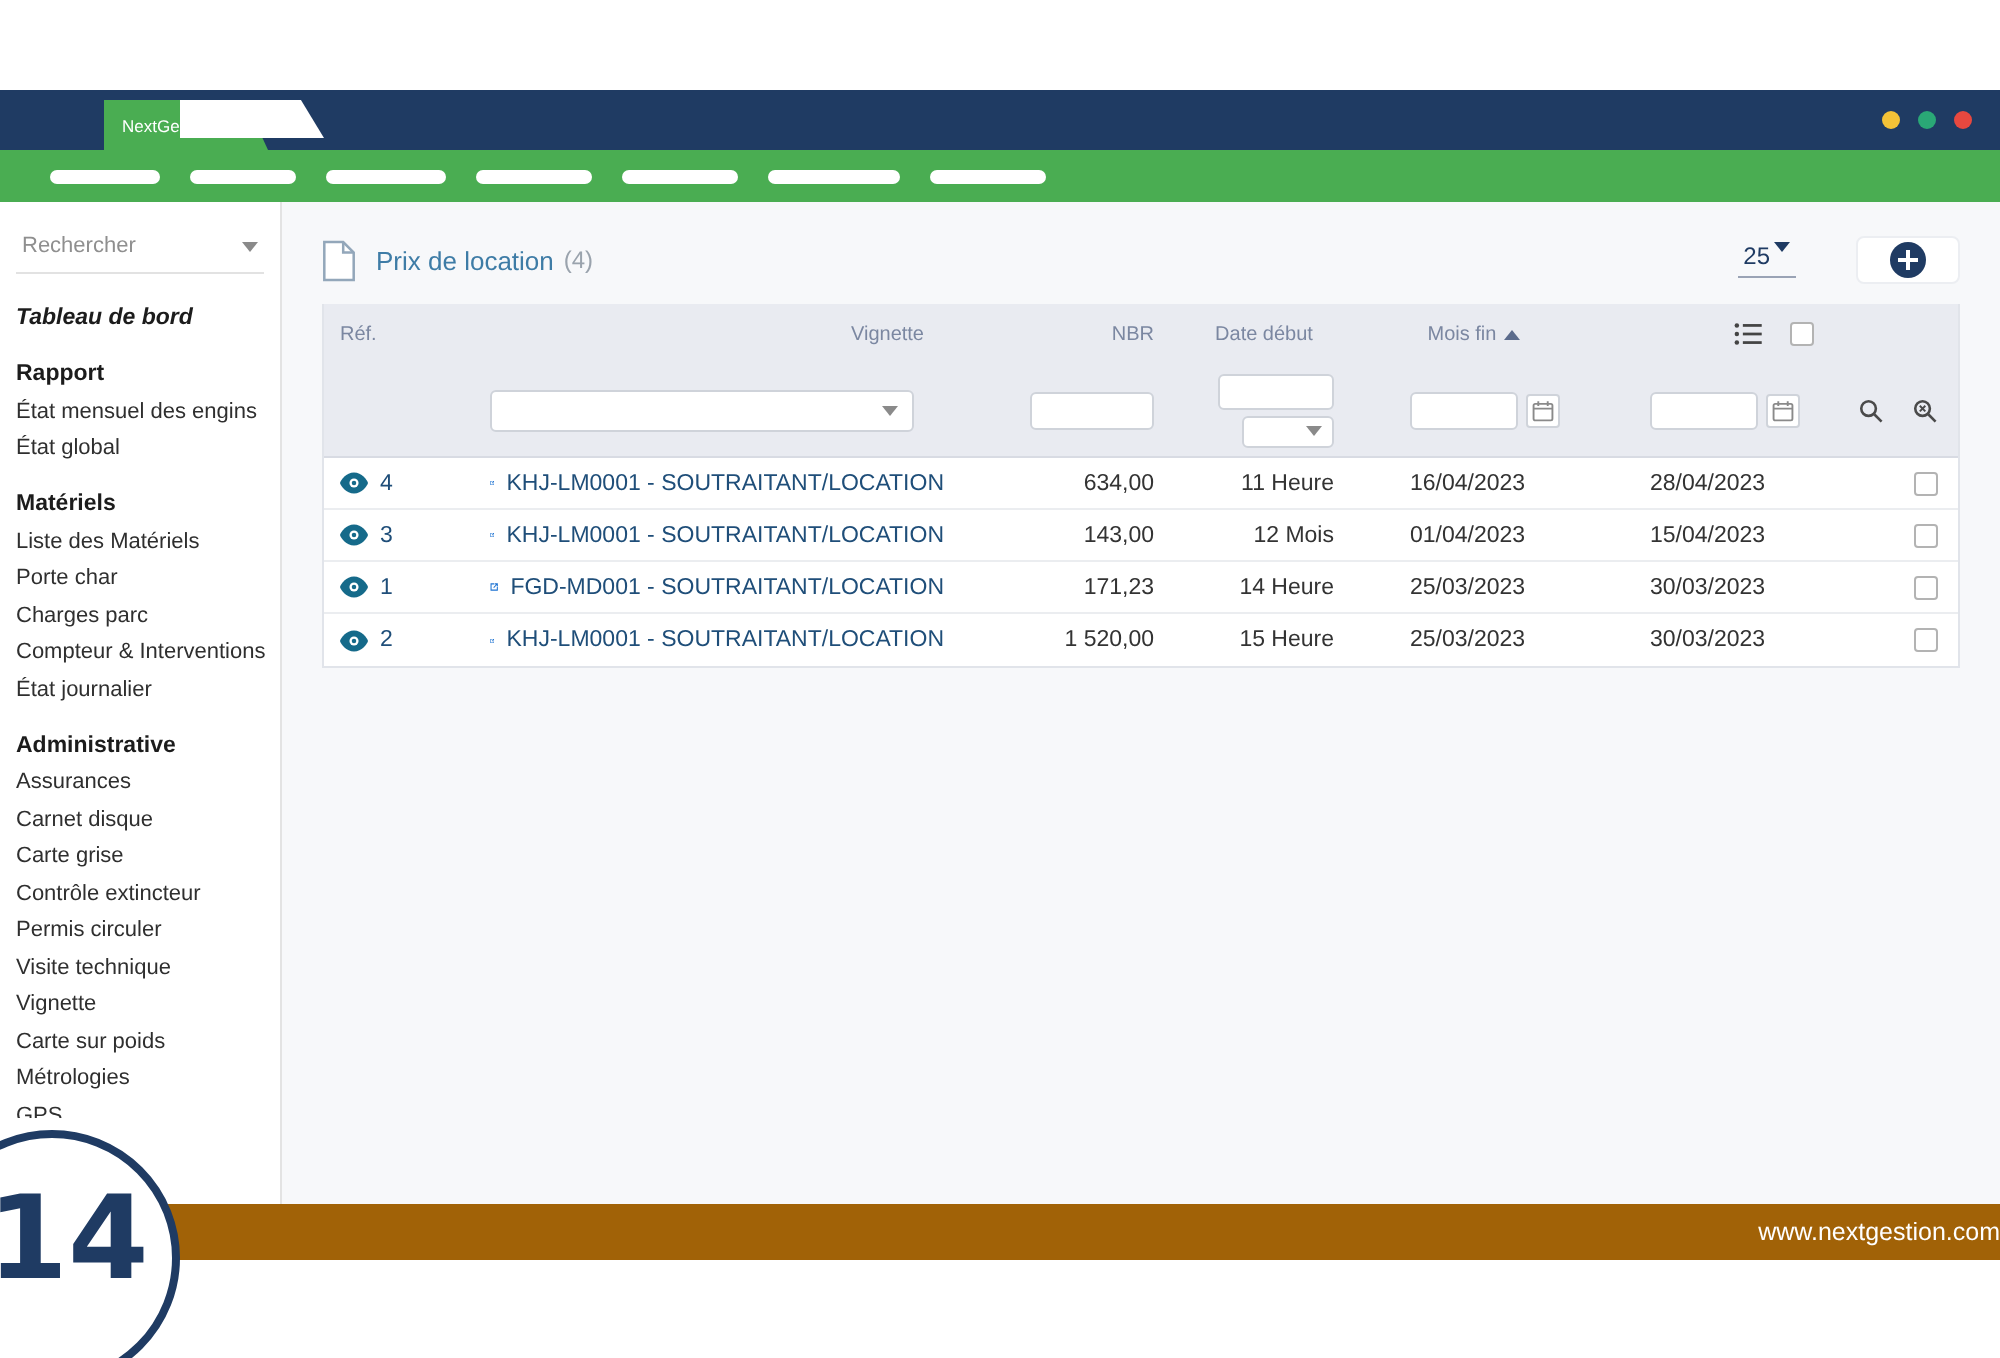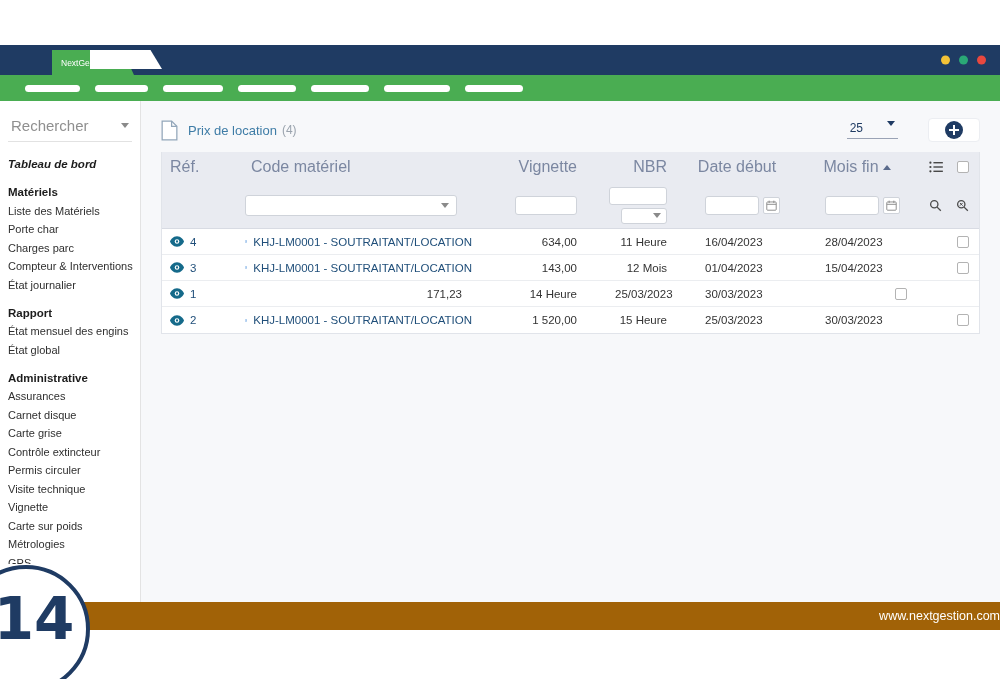--- a/index.html
+++ b/index.html
@@ -21,47 +21,47 @@
 
   
   .greenbar { height:26px; background:#4aad52; display:flex; align-items:center; padding-left:25px; gap:15px; flex:none; }
   .pill { height:7px; background:#fff; border-radius:4px; }
 
   .content { flex:1; display:flex; min-height:0; }
 
   
   .sidebar { width:141px; background:#fff; border-right:1px solid #e3e3e3; padding:14px 8px 0; overflow:hidden; flex:none; }
   .search-select { display:flex; align-items:center; justify-content:space-between; color:#8f8f8f;
-    font-size:15px; padding:2px 3px 7px; border-bottom:1px solid #e2e2e2; cursor:pointer; }
+    font-size:11px; padding:2px 3px 7px; border-bottom:1px solid #e2e2e2; cursor:pointer; }
   .side-bold { font-weight:bold; font-size:11.5px; color:#1c1c1c; margin-top:16px; cursor:pointer;font-style:italic; }
   .side-title { font-weight:bold; font-size:11.5px; color:#1c1c1c; margin-top:16px; }
   .side-item { font-size:11px; color:#2f2f2f; margin-top:6.5px; cursor:pointer; white-space:nowrap; }
   .clipped { height:7px; overflow:hidden; }
 
   
   .main { flex:1; background:#f7f8fa; padding:16px 20px 0; min-width:0; }
   .title-row { display:flex; align-items:center; height:26px; }
   .doc-icon { margin-right:10px; display:flex; }
   .page-title { font-size:13px; color:#3e7ca6; }
   .page-count { font-size:12px; color:#9aa3ad; margin-left:5px; }
-  .page-size { margin-left:auto; display:flex; align-items:flex-start; gap:24px; color:#1f3b63; font-size:12px;
+  .page-size { margin-left:auto; display:flex; align-items:flex-start; gap:2px; color:#1f3b63; font-size:12px;
     border-bottom:1px solid #9aa3b5; padding:0 3px 3px; cursor:pointer; }
   .add-btn { margin-left:30px; width:52px; height:24px; background:#fff; border-radius:4px;
     border:1px solid #eceef2; display:flex; align-items:center; justify-content:center; cursor:pointer; }
   .add-circle { width:18px; height:18px; border-radius:50%; background:#1f3b63;
     display:flex; align-items:center; justify-content:center; }
 
   .caret { width:0; height:0; border-left:4px solid transparent; border-right:4px solid transparent; border-top:5px solid #8a8a8a; }
   .caret.navy { border-top-color:#1f3b63; }
   .tri-up { width:0; height:0; border-left:4px solid transparent; border-right:4px solid transparent; border-bottom:5px solid #5b6b8c; }
 
   
   .table { margin-top:9px; border:1px solid #e1e4ea; border-top:none; }
   .t-row { display:grid; grid-template-columns:75px 235px 115px 90px 120px 120px 1fr; align-items:center; }
-  .t-cols { height:30px; background:#e9ebf1; font-size:16px; color:#7b87a1; }
+  .t-cols { height:30px; background:#e9ebf1; font-size:10px; color:#7b87a1; }
   .t-filters { height:47px; background:#e9ebf1; border-bottom:1px solid #d8dbe3; }
   .t-data { height:26px; background:#fff; border-bottom:1px solid #ebedf0; font-size:11.5px; color:#333; }
   .t-data:last-child { border-bottom:none; }
 
   .c-ref { padding-left:8px; }
   .c-code { padding-left:14px; }
   .c-right { text-align:right; padding-right:10px; }
   .c-date-head { text-align:center; display:flex; justify-content:center; align-items:center; gap:4px; }
   .c-date { padding-left:28px; }
   .c-icons { display:flex; justify-content:flex-end; align-items:center; gap:14px; padding-right:10px; }
@@ -127,32 +127,32 @@
 
     <aside class="sidebar">
       <div class="search-select">
         <span>Rechercher</span>
         <span class="caret"></span>
       </div>
 
       <div class="side-bold">Tableau de bord</div>
 
       <div class="side-section">
+        <div class="side-title">Rapport</div>
+        <div class="side-item">État mensuel des engins</div>
+        <div class="side-item">État global</div>
+      </div>
+
+      <div class="side-section">
         <div class="side-title">Matériels</div>
         <div class="side-item">Liste des Matériels</div>
         <div class="side-item">Porte char</div>
         <div class="side-item">Charges parc</div>
         <div class="side-item">Compteur &amp; Interventions</div>
         <div class="side-item">État journalier</div>
-      </div>
-
-      <div class="side-section">
-        <div class="side-title">Rapport</div>
-        <div class="side-item">État mensuel des engins</div>
-        <div class="side-item">État global</div>
       </div>
 
       <div class="side-section">
         <div class="side-title">Administrative</div>
         <div class="side-item">Assurances</div>
         <div class="side-item">Carnet disque</div>
         <div class="side-item">Carte grise</div>
         <div class="side-item">Contrôle extincteur</div>
         <div class="side-item">Permis circuler</div>
         <div class="side-item">Visite technique</div>
@@ -187,21 +187,20 @@
                 <rect x="0" y="4" width="10" height="2" fill="#fff"></rect>
               </svg>
           </span>
         </div>
       </div>
 
       <div class="table">
 
         <div class="t-row t-cols">
           <div class="c-ref">Réf.</div>
-          <div class="c-code">Code matériel</div>
           <div class="c-right">Vignette</div>
           <div class="c-right">NBR</div>
           <div class="c-date-head">
             <span>Date début</span>
           </div>
           <div class="c-date-head">
             <span>Mois fin</span>
             <span class="tri-up"></span>
           </div>
           <div class="c-icons">
@@ -322,20 +321,27 @@
 
         <div class="t-row t-data">
           <div class="ref-cell">
             <svg width="14" height="11" viewBox="0 0 16 12">
                 <path d="M8 0C3.5 0 .6 4.1 0 6c.6 1.9 3.5 6 8 6s7.4-4.1 8-6c-.6-1.9-3.5-6-8-6z" fill="#156a8a"></path>
                 <circle cx="8" cy="6" r="2.6" fill="#fff"></circle>
                 <circle cx="8" cy="6" r="1.3" fill="#156a8a"></circle>
               </svg>
             <span>1</span>
           </div>
+          <div class="code-cell">
+            <svg width="11" height="11" viewBox="0 0 16 16" fill="#1e73d2">
+                <path d="M9 1h6v6h-2V4.4L7.7 9.7 6.3 8.3 11.6 3H9V1z"></path>
+                <path d="M13 13H3V3h5V1H1v14h14V8h-2v5z"></path>
+              </svg>
+            <span>FGD-MD001 - SOUTRAITANT/LOCATION</span>
+          </div>
           <div class="c-right">171,23</div>
           <div class="c-right">14 Heure</div>
           <div class="c-date">25/03/2023</div>
           <div class="c-date">30/03/2023</div>
           <div class="c-icons">
               <div class="checkbox"></div>
             </div>
         </div>
 
         <div class="t-row t-data">

